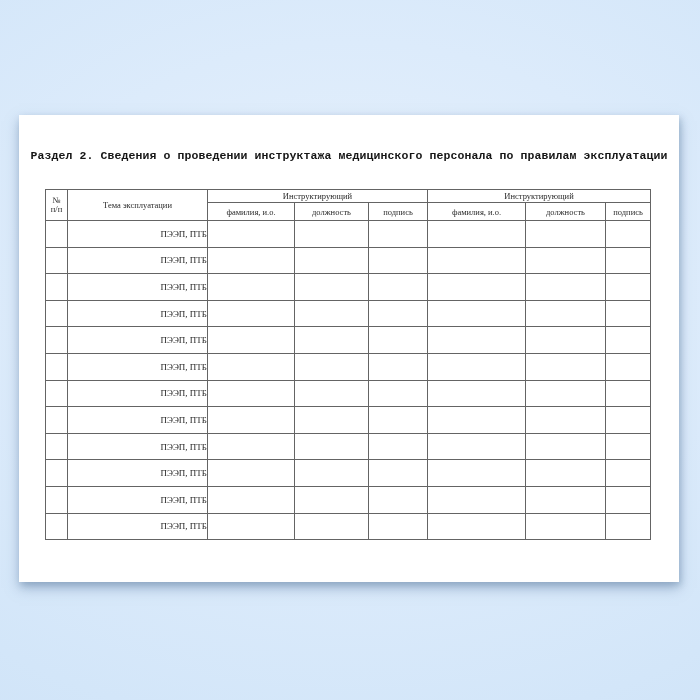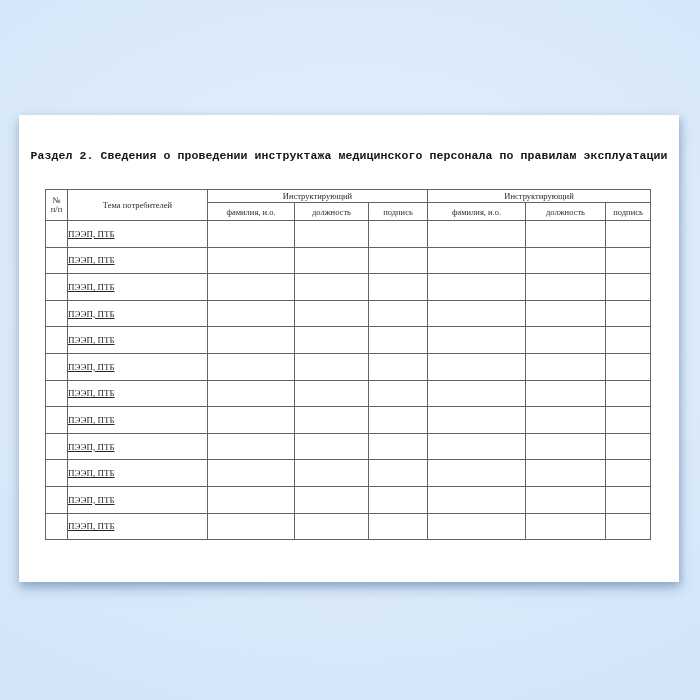--- a/index.html
+++ b/index.html
@@ -66,22 +66,21 @@
   }
   tr.group-row th { height: 13px; }
   tr.sub-row th { height: 18px; }
   tbody td {
     height: 26.6px;
     font-size: 9px;
     vertical-align: middle;
   }
   td.cell-topic {
     padding-left: 7px;
-    text-align: left;
-    text-decoration: underline;
+    text-align: right;
   }
 </style>
 </head>
 <body>
 
 <div class="bg">
   <div class="page">
 
     <div class="doc-title">
       <div>Раздел 2.  Сведения о проведении инструктажа медицинского персонала по правилам эксплуатации</div>
@@ -97,21 +96,21 @@
         <col style="width:98px">
         <col style="width:80px">
         <col style="width:45px">
       </colgroup>
       <thead>
         <tr class="group-row">
           <th rowspan="2" class="th-corner">
             <span>№</span><br>
             <span>п/п</span>
           </th>
-          <th rowspan="2">Тема потребителей</th>
+          <th rowspan="2">Тема эксплуатации</th>
           <th colspan="3">Инструктирующий</th>
           <th colspan="3">Инструктирующий</th>
         </tr>
         <tr class="sub-row">
           <th>фамилия, и.о.</th>
           <th>должность</th>
           <th>подпись</th>
           <th>фамилия, и.о.</th>
           <th>должность</th>
           <th>подпись</th>

